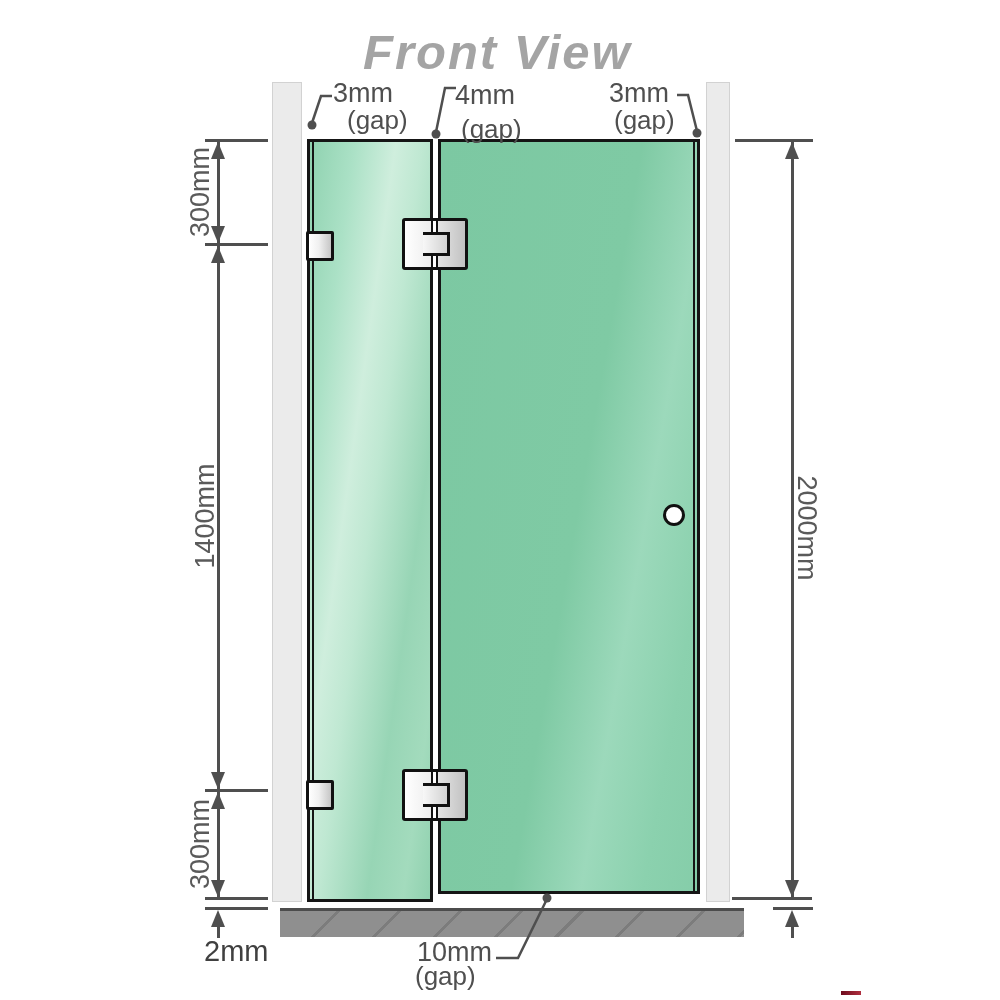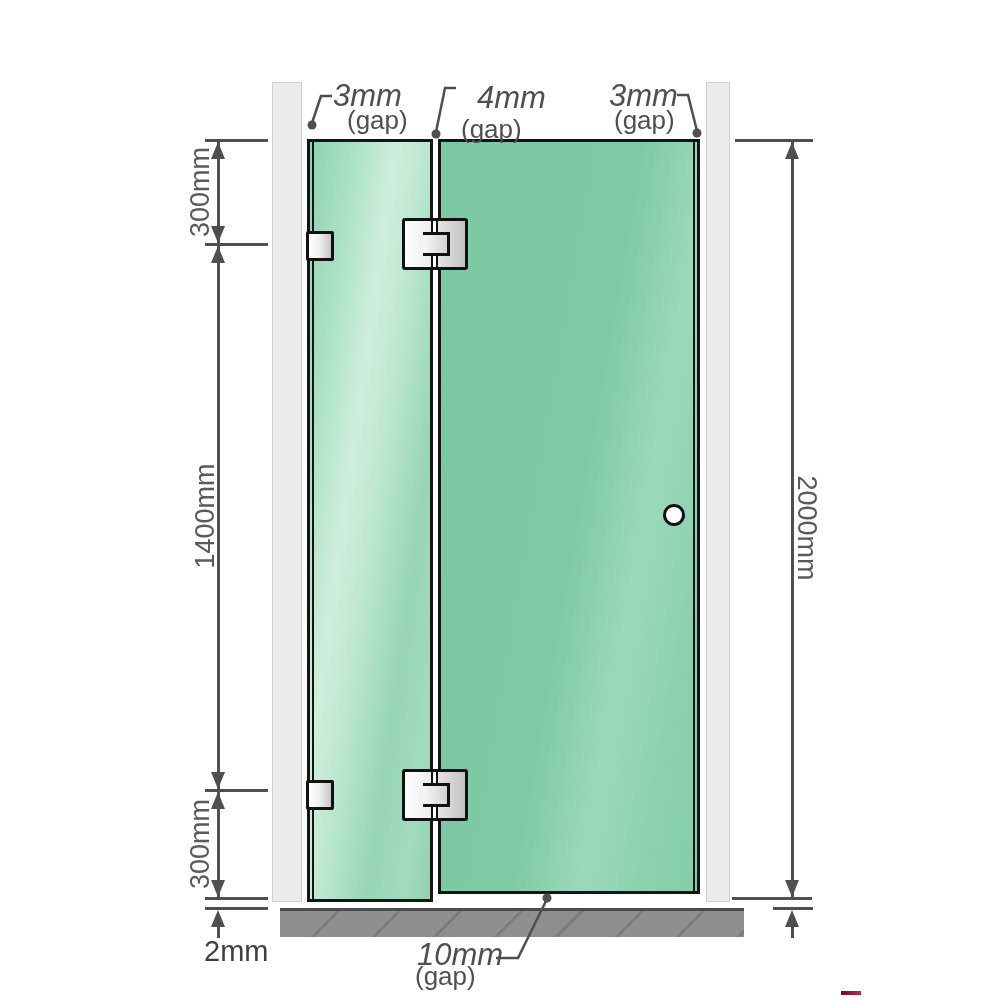--- a/index.html
+++ b/index.html
@@ -59,32 +59,33 @@
   .dl-h{position:absolute;height:3px;background:#4f4f4f;}
   .ar{position:absolute;width:0;height:0;border-left:7px solid transparent;border-right:7px solid transparent;}
   .ar-up{border-bottom:17px solid #4f4f4f;}
   .ar-dn{border-top:17px solid #4f4f4f;}
   
   .dim-text{
     position:absolute;font-size:27px;color:#5a5a5a;white-space:nowrap;
     transform:translate(-50%,-50%) rotate(-90deg);
   }
   .dim-text-r{transform:translate(-50%,-50%) rotate(90deg);}
-  .gap-val{position:absolute;font-size:31px;color:#4f4f4f;white-space:nowrap;line-height:1;font-style:italic;}
+  .gap-val{position:absolute;font-size:27px;color:#4f4f4f;white-space:nowrap;line-height:1;}
   .gap-note{position:absolute;font-size:26px;color:#4f4f4f;white-space:nowrap;line-height:1;}
   .plain-text{position:absolute;font-size:29px;color:#404040;white-space:nowrap;line-height:1;}
   
   .overlay{position:absolute;left:0;top:0;width:1000px;height:1000px;pointer-events:none;}
   .logo-sliver{position:absolute;left:841px;top:991px;width:20px;height:4px;background:linear-gradient(90deg,#6d0a1c,#b03040);}
 </style>
 </head>
 <body>
 
 <div id="stage">
 
+  <div class="title">Front View</div>
 
   <div class="wall wall-left"></div>
   <div class="wall wall-right"></div>
   <div class="floor"></div>
 
   <div class="panel panel-fixed">
     <div class="edge-line-l"></div>
   </div>
   <div class="panel panel-door">
     <div class="edge-line-r"></div>
@@ -130,21 +131,21 @@
   <div class="ar ar-dn" style="left:785px;top:880px;"></div>
   <div class="ar ar-up" style="left:785px;top:910px;"></div>
 
   <div class="dim-text" style="left:200px;top:192px;">300mm</div>
   <div class="dim-text" style="left:205px;top:516px;">1400mm</div>
   <div class="dim-text" style="left:200px;top:844px;">300mm</div>
   <div class="dim-text dim-text-r" style="left:806px;top:528px;">2000mm</div>
 
   <div class="gap-val" style="left:333px;top:80px;">3mm</div>
   <div class="gap-note" style="left:347px;top:107px;">(gap)</div>
-  <div class="gap-val" style="left:455px;top:82px;margin-left:22px;">4mm</div>
+  <div class="gap-val" style="left:455px;top:82px;">4mm</div>
   <div class="gap-note" style="left:461px;top:116px;">(gap)</div>
   <div class="gap-val" style="left:609px;top:80px;">3mm</div>
   <div class="gap-note" style="left:614px;top:107px;">(gap)</div>
 
   <div class="plain-text" style="left:204px;top:937px;">2mm</div>
   <div class="gap-val" style="left:417px;top:939px;">10mm</div>
   <div class="gap-note" style="left:415px;top:963px;">(gap)</div>
 
   <svg class="overlay" viewBox="0 0 1000 1000">
     <g stroke="#4f4f4f" stroke-width="2.5" fill="none">

